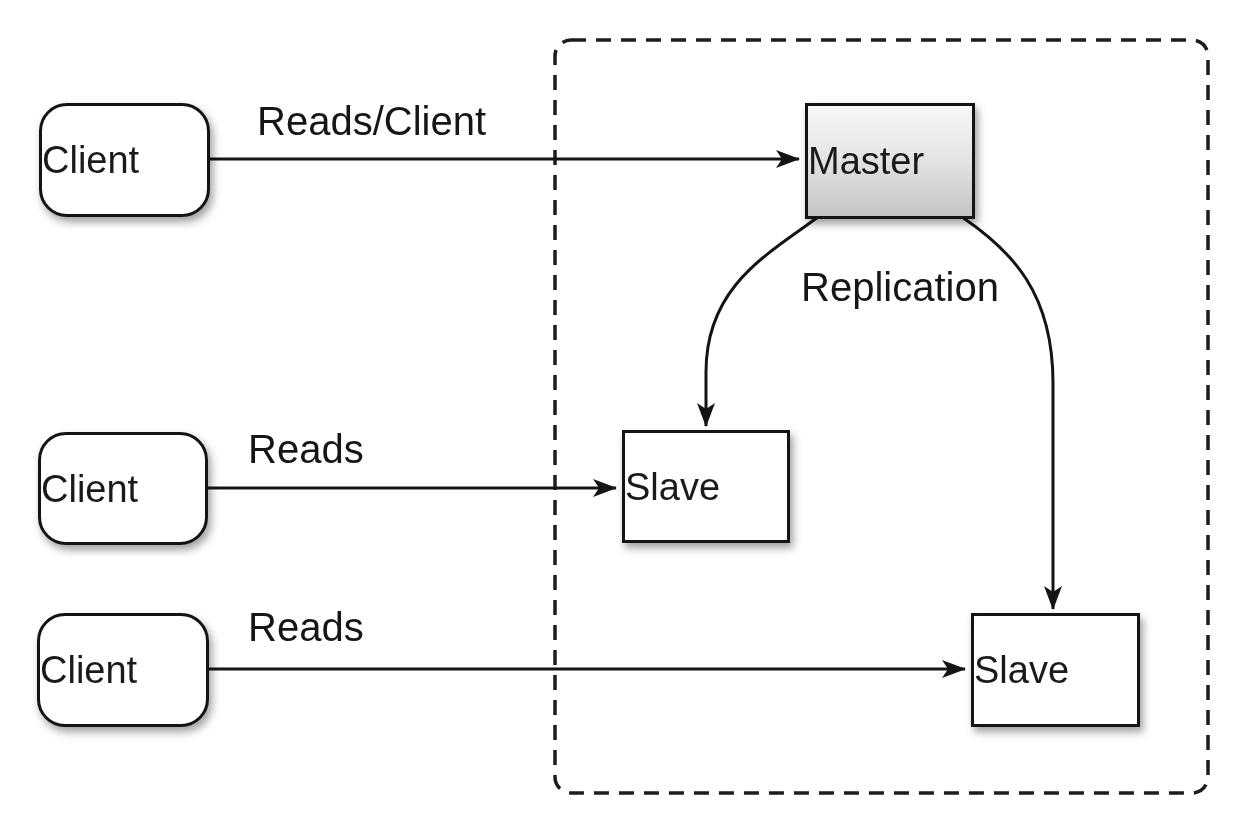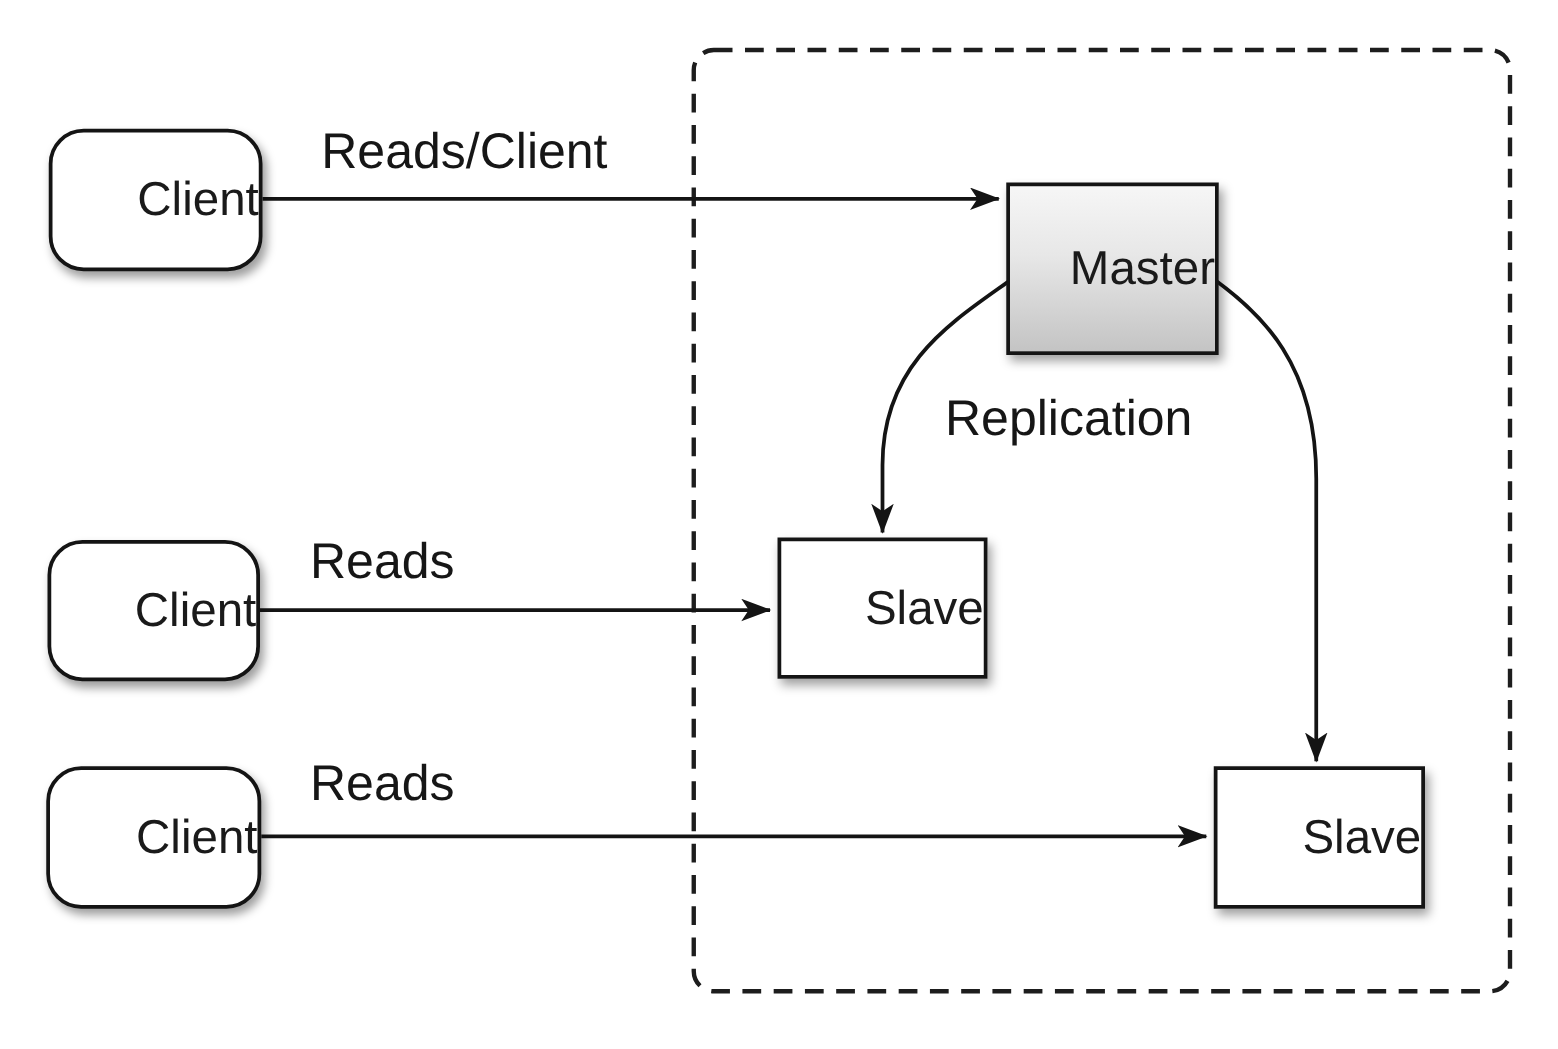--- a/index.html
+++ b/index.html
@@ -16,54 +16,53 @@
   svg.wires {
     position: absolute;
     left: 0; top: 0;
     width: 1246px; height: 839px;
   }
 
   .node {
     position: absolute;
     display: flex;
     align-items: center;
-    justify-content: flex-end;
+    justify-content: flex-start;
     box-sizing: border-box;
     background: #ffffff;
     border: 3.5px solid #141414;
     color: #1a1a1a;
     font-size: 38px;
     line-height: 1;
     box-shadow: 3px 5px 8px rgba(0,0,0,0.38);
   }
   .node.rounded { border-radius: 28px; }
 
   .node.client-1 { left: 39px;  top: 103px; width: 171px; height: 114px; }
   .node.client-2 { left: 38px;  top: 432px; width: 170px; height: 113px; }
   .node.client-3 { left: 37px;  top: 613px; width: 172px; height: 114px; }
 
   .node.master {
-    left: 805px; top: 103px; width: 170px; height: 138px;
+    left: 805px; top: 103px; width: 170px; height: 116px;
     background: linear-gradient(to bottom, #f6f6f6 0%, #e7e7e7 42%, #c4c4c4 100%);
-    margin-top: 43px;
   }
   .node.slave-1 { left: 622px; top: 430px; width: 168px; height: 113px; }
   .node.slave-2 { left: 971px; top: 613px; width: 169px; height: 114px; }
 
   .edge-label {
     position: absolute;
     font-size: 40px;
     line-height: 1;
     color: #161616;
     white-space: nowrap;
   }
   .edge-label.reads-writes { left: 257px; top: 101px; }
   .edge-label.reads-mid    { left: 248px; top: 429px; }
   .edge-label.reads-bottom { left: 248px; top: 607px; }
-  .edge-label.replication  { left: 756px; top: 267px; margin-top: 48px; }
+  .edge-label.replication  { left: 801px; top: 267px; }
 </style>
 </head>
 <body>
 
 <div class="canvas">
 
   <svg class="wires" viewBox="0 0 1246 839">
     <defs>
       <marker id="arrowhead" markerUnits="userSpaceOnUse" markerWidth="26" markerHeight="20" refX="23" refY="9" orient="auto">
         <path d="M0,0 L24,9 L0,18 L6,9 Z" fill="#141414"></path>

